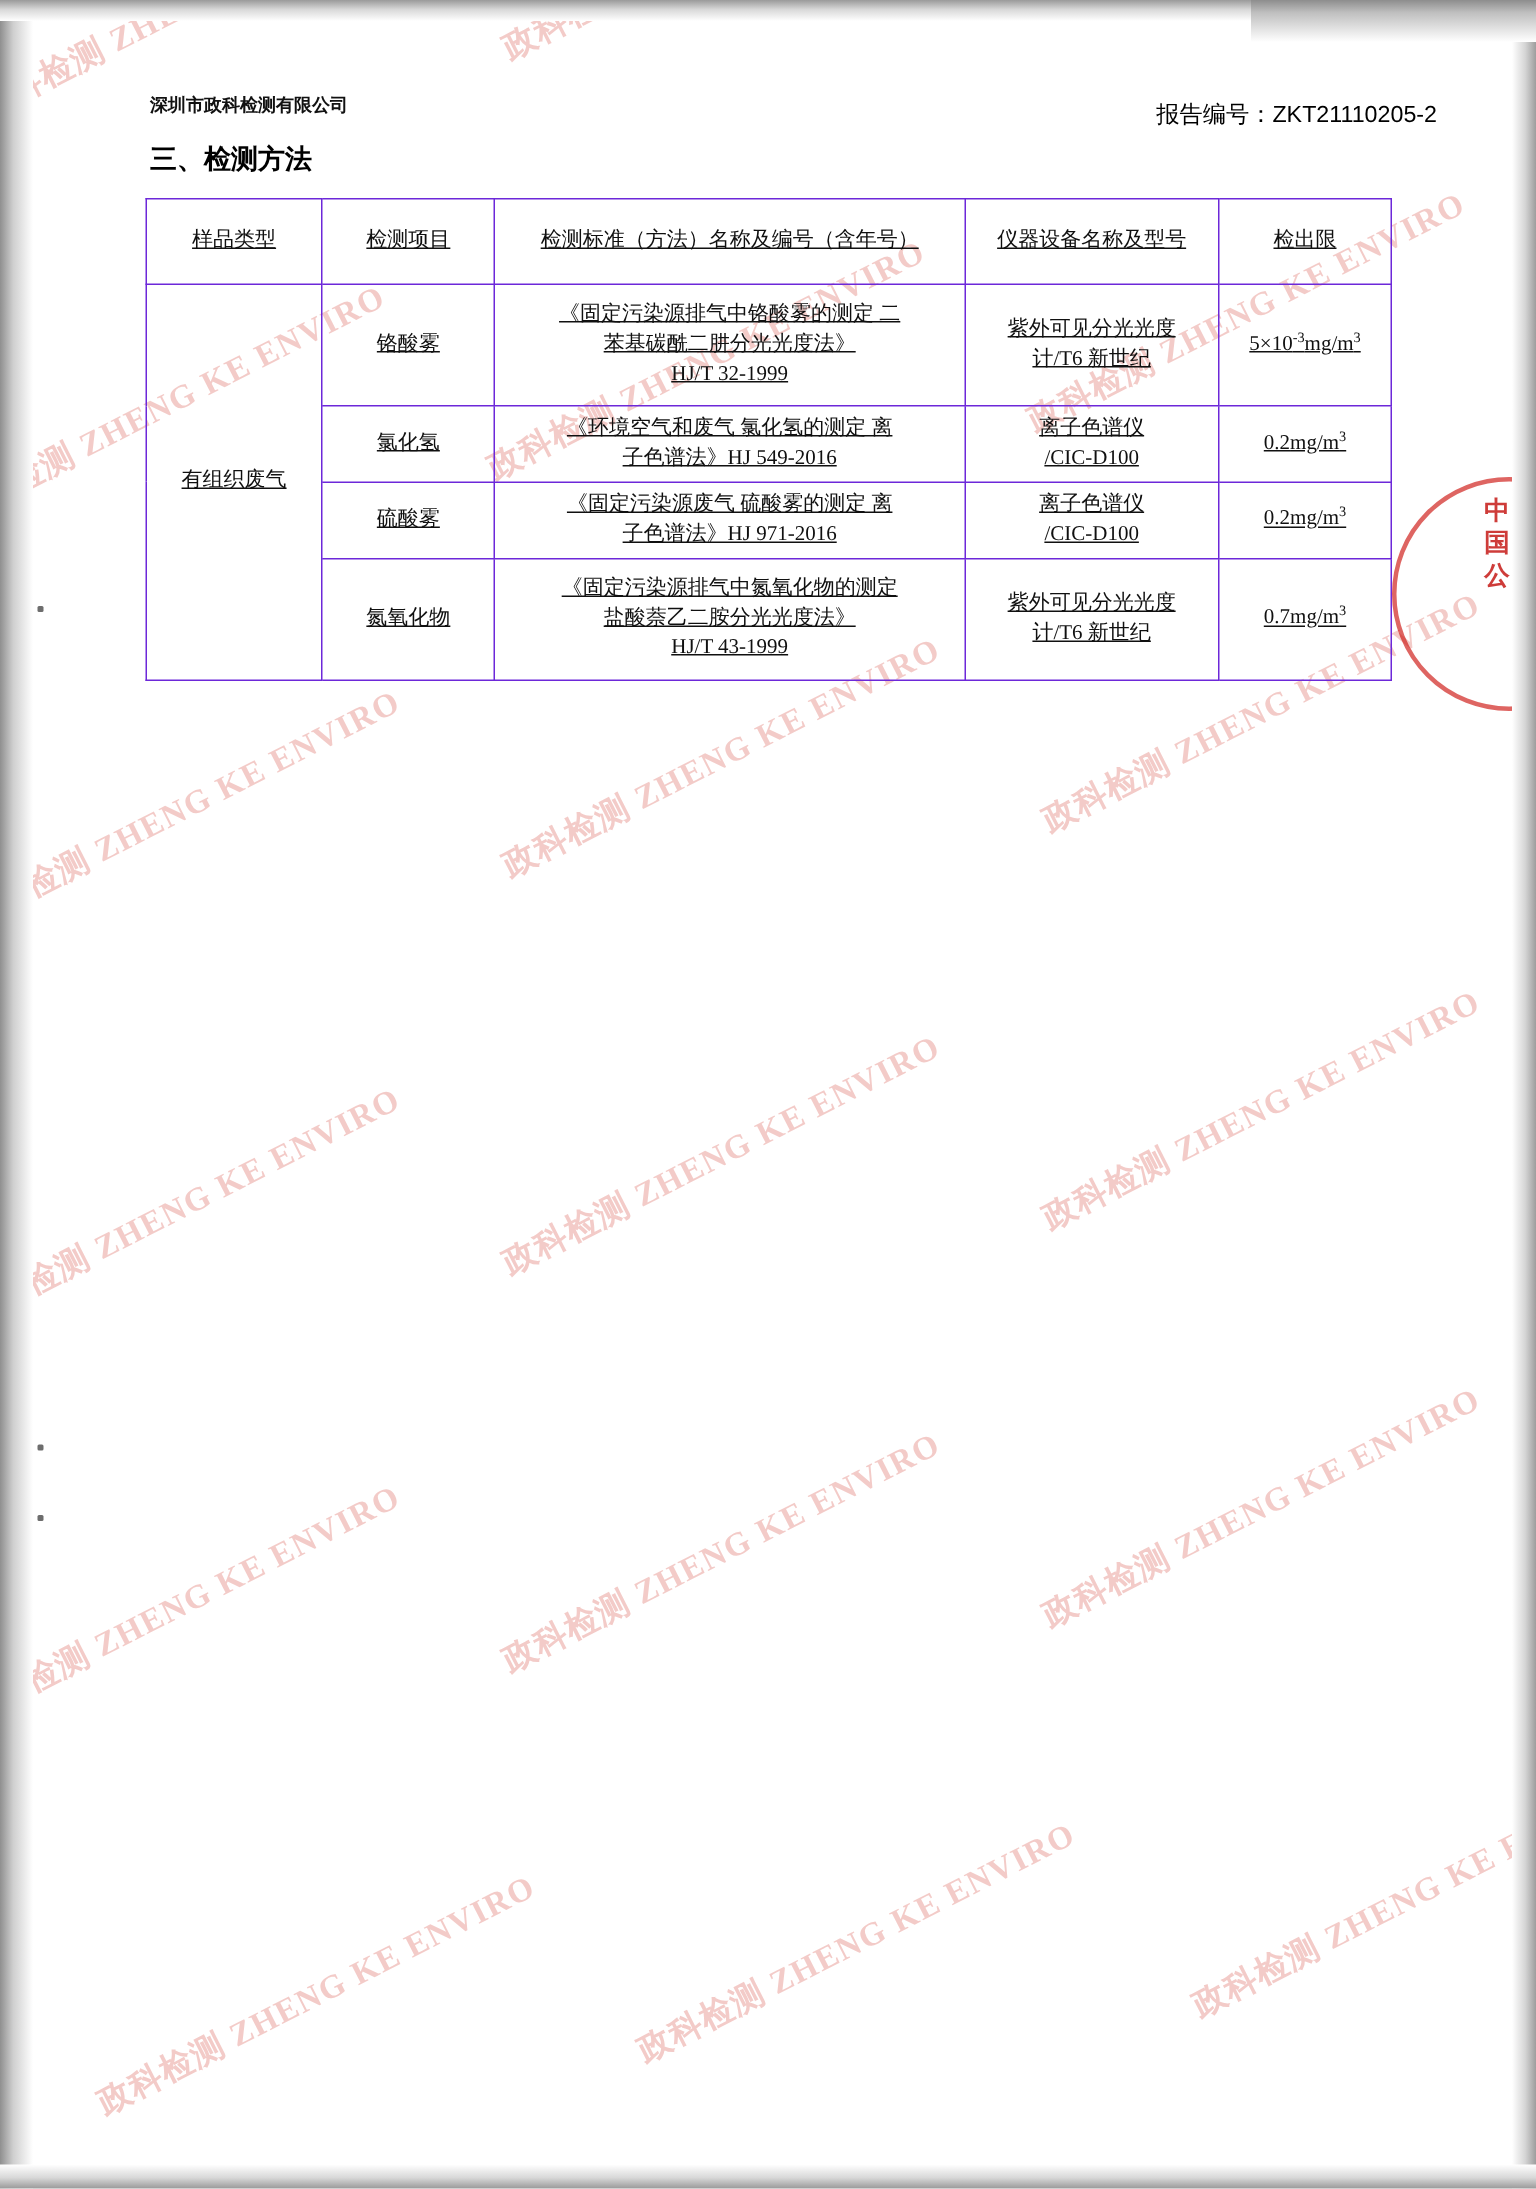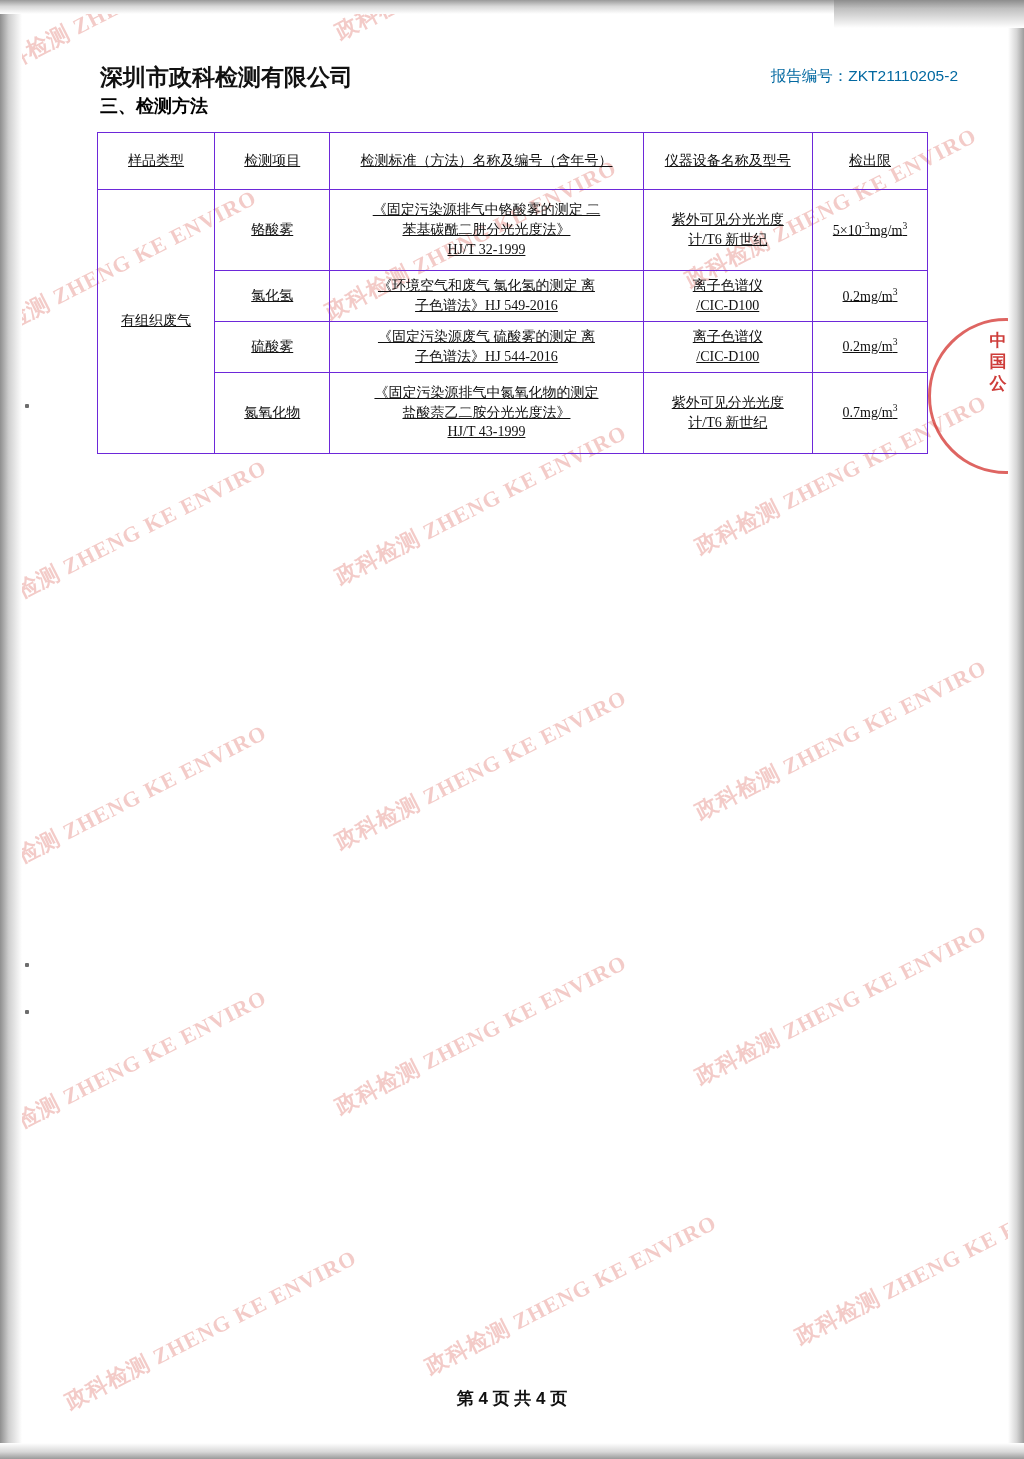--- a/index.html
+++ b/index.html
@@ -66,32 +66,32 @@
     transform: rotate(-27deg);
     transform-origin: left top;
     font-weight: 600;
   }
 
   
   .hdr {
     position: absolute;
     left: 100px;
     top: 62px;
-    font-size: 23px;
+    font-size: 12px;
     font-family: Liberation Sans, sans-serif;
     font-weight: bold;
     color: #111;
   }
   .hdr-right {
     position: absolute;
     right: 66px;
     top: 66px;
     font-size: 15.5px;
     font-family: "Liberation Sans", sans-serif;
-    color: #0369a1;
+    color: #000000;
   }
   .sec-title {
     position: absolute;
     left: 100px;
     top: 94px;
     font-size: 18px;
     font-family: "Liberation Sans", sans-serif;
     font-weight: bold;
     color: #000;
   }
@@ -250,21 +250,21 @@
         <td>
           <span>离子色谱仪</span><br>
           <span>/CIC-D100</span>
         </td>
         <td><span>0.2</span><span>mg/m</span><sup>3</sup></td>
       </tr>
       <tr>
         <td>硫酸雾</td>
         <td class="std-cell">
           <span>《固定污染源废气  硫酸雾的测定  离</span><br>
-          <span>子色谱法》HJ 544-2016</span>
+          <span>子色谱法》HJ 971-2016</span>
         </td>
         <td>
           <span>离子色谱仪</span><br>
           <span>/CIC-D100</span>
         </td>
         <td><span>0.2</span><span>mg/m</span><sup>3</sup></td>
       </tr>
       <tr class="row-tall">
         <td>氮氧化物</td>
         <td class="std-cell">
@@ -282,21 +282,20 @@
   </table>
 
 
   <div class="stamp"></div>
   <div class="stamp-text">
     <span>中</span><br>
     <span>国</span><br>
     <span>公</span>
   </div>
 
-  <div class="footer">第 4 页  共 4 页</div>
 
   <div class="edge-mark" style="left:25px; top:404px;"></div>
   <div class="edge-mark" style="left:25px; top:963px;"></div>
   <div class="edge-mark" style="left:25px; top:1010px;"></div>
 
   <div class="scan-edge-left"></div>
   <div class="scan-edge-top"></div>
   <div class="scan-edge-right"></div>
   <div class="scan-edge-bottom"></div>
   <div class="corner-fold"></div>

